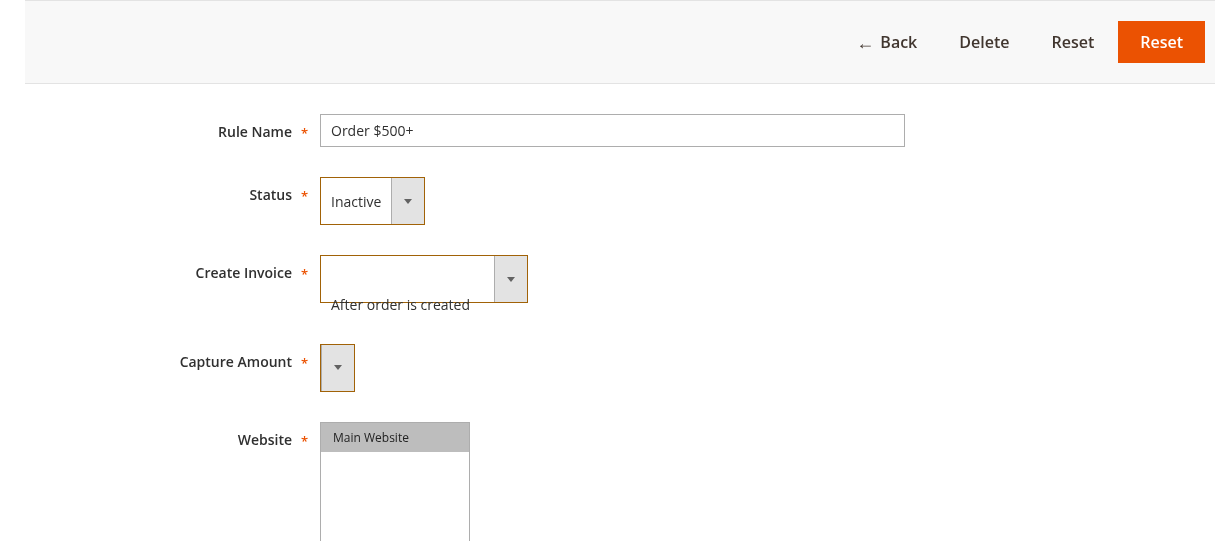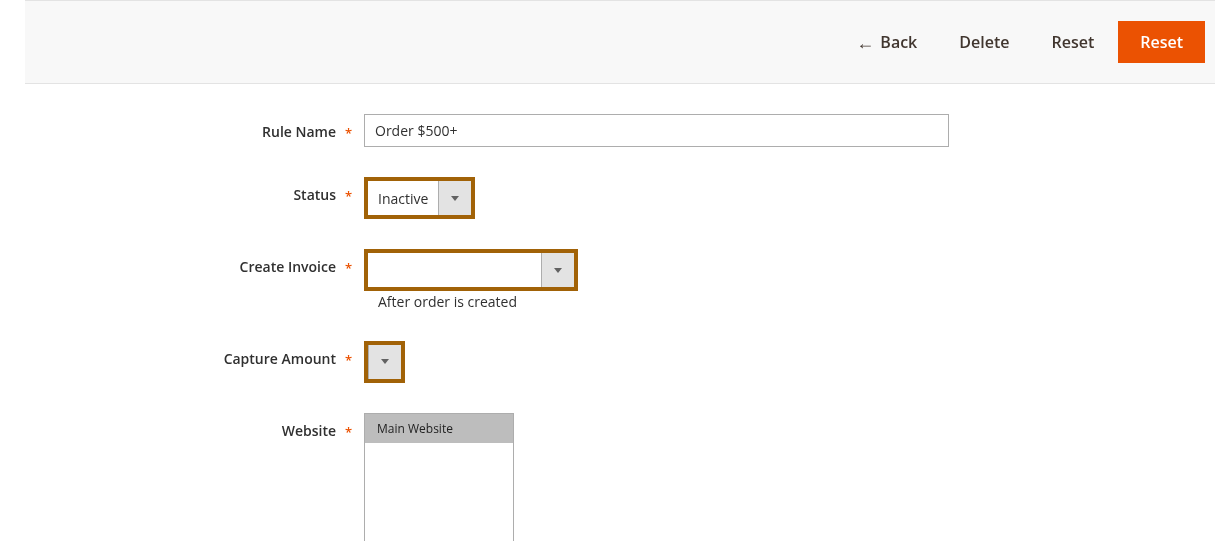--- a/index.html
+++ b/index.html
@@ -53,21 +53,20 @@
     }
     .field-label {
       width: 320px;
       text-align: right;
       padding-right: 28px;
       font-weight: 600;
       color: #303030;
       padding-top: 8px;
       font-size: 14px;
       position: relative;
-      margin-left: 44px;
     }
     .field-label .req {
       color: #eb5202;
       position: absolute;
       right: 12px;
       top: 10px;
       font-size: 13px;
     }
     .field-control {
       flex: 0 0 auto;
@@ -76,22 +75,22 @@
       width: 585px;
       height: 33px;
       border: 1px solid #adadad;
       padding: 0 10px;
       font-size: 14px;
       font-family: inherit;
       color: #303030;
     }
     .select-wrap {
       display: inline-flex;
-      border: 4px solid #a16207;
-      height: 42px;
+      border: 1px solid #a16207;
+      height: 48px;
     }
     .select-value {
       padding: 0 10px;
       display: flex;
       align-items: center;
       font-size: 14px;
       color: #303030;
       background: #fff;
     }
     .select-toggle {

